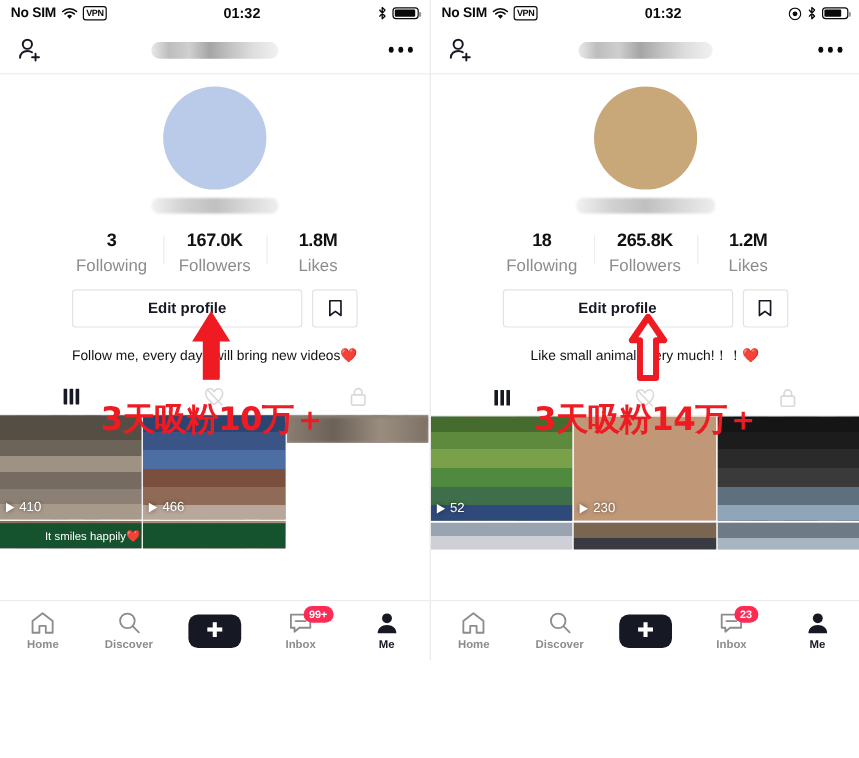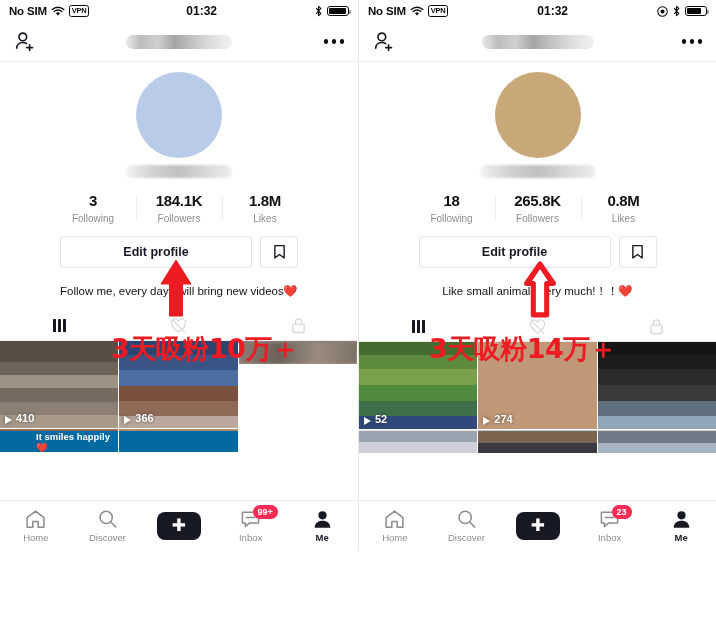--- a/index.html
+++ b/index.html
@@ -94,21 +94,21 @@
   }
 
   
   .stats { display: flex; justify-content: center; margin-top: 14px; }
   .stat { width: 86px; text-align: center; position: relative; }
   .stat + .stat::before {
     content: ""; position: absolute; left: 0; top: 4px;
     width: 1px; height: 24px; background: #ededed;
   }
   .stat-num { font-size: 15px; font-weight: 700; color: #111; letter-spacing: -0.3px; }
-  .stat-lbl { font-size: 10px; color: #8c8c8c; margin-top: 4px; }
+  .stat-lbl { font-size: 14px; color: #8c8c8c; margin-top: 4px; }
 
   
   .actions { display: flex; justify-content: center; align-items: flex-start; gap: 8px; margin-top: 12px; }
   .edit-btn {
     width: 192px; height: 32px;
     border: 1px solid #e3e3e3; border-radius: 3px;
     background: #fff; font-size: 12.5px; font-weight: 700; color: #161823;
     display: flex; align-items: center; justify-content: center;
   }
   .bm-btn {
@@ -146,34 +146,34 @@
 
   
   .grid { display: flex; flex-wrap: wrap; width: 358px; }
   .cell {
     width: 119.33px; height: 88px; position: relative; overflow: hidden;
     border-right: 1px solid #fff; border-bottom: 1px solid #fff;
     image-rendering: pixelated;
   }
   .views {
     position: absolute; left: 5px; bottom: 4px;
-    display: flex; align-items: flex-end; gap: 4px;
-    color: #fff; font-size: 11px; font-weight: 700;
+    display: flex; align-items: center; gap: 4px;
+    color: #fff; font-size: 11px; font-weight: 400;
     text-shadow: 0 0 3px rgba(0,0,0,.6);
   }
   .play-tri {
     width: 0; height: 0;
     border-left: 7px solid #fff;
     border-top: 4.5px solid transparent;
     border-bottom: 4.5px solid transparent;
     filter: drop-shadow(0 0 2px rgba(0,0,0,.5));
   }
   .cap {
     position: absolute; left:0; right:0; bottom: 0; height: 21px;
-    background: #0369a1; color: #fff; font-size: 9.5px; font-weight: 700;
+    background: #14532d; color: #fff; font-size: 9.5px; font-weight: 400;
     display: flex; align-items: center; justify-content: center; padding-left: 36px;
   }
   .cap-blur {
     position: absolute; left:0; right:0; bottom:0; height: 21px;
     background: linear-gradient(90deg,#8a7d72,#6c6158,#9a8d80,#7d7165);
     filter: blur(1.4px);
   }
 
   
   .px { position:absolute; inset:0; }
@@ -202,21 +202,21 @@
   .px.r3 { background:#888; background-image:
       repeating-linear-gradient(0deg,#a7b4c2 0 10px,#6e7a86 10px 22px,#d3d3d6 22px 32px,#4e565e 32px 46px); }
 
   
   .bottomnav {
     position: absolute; left: 0; bottom: 0; width: 358px; height: 50px;
     background: #fff; border-top: 1px solid #ededed;
     display: flex; align-items: center;
   }
   .nb { flex: 1; display: flex; flex-direction: column; align-items: center; gap: 3px; position: relative; }
-  .nb-lbl { font-size: 9.5px; color: #8c8c8c; }
+  .nb-lbl { font-size: 9.5px; color: #8c8c8c; font-weight: bold; }
   .nb-lbl.active { color: #161823; font-weight: 700; }
   .plus-btn {
     width: 44px; height: 28px; border-radius: 8px;
     background: #161823; position: relative;
     display: flex; align-items: center; justify-content: center;
   }
   .plus-btn::before, .plus-btn::after {
     content: ""; position: absolute; top: 0; width: 44px; height: 28px; border-radius: 8px; z-index: -1;
   }
   .plus-btn::before { left: -3px; background: #25f4ee; }
@@ -278,21 +278,21 @@
       </div>
       <div class="handle-blur" style="width:106px"></div>
     </div>
 
     <div class="stats">
       <div class="stat">
         <div class="stat-num">3</div>
         <div class="stat-lbl">Following</div>
       </div>
       <div class="stat">
-        <div class="stat-num">184.1K</div>
+        <div class="stat-num">167.0K</div>
         <div class="stat-lbl">Followers</div>
       </div>
       <div class="stat">
         <div class="stat-num">1.8M</div>
         <div class="stat-lbl">Likes</div>
       </div>
     </div>
 
     <div class="actions">
       <div class="edit-btn">Edit profile</div>
@@ -307,21 +307,21 @@
 
     <svg class="red-arrow" style="left:159px; top:258px;" viewBox="0 0 34 60">
       <path d="M17 2 32 26h-8.5v32h-13V26H2z" fill="#ef1b22" stroke="#ef1b22" stroke-width="1"></path>
       <path d="M17 8 27.5 24h-5.3v30h-4.6V24h-5.3z" fill="#fff" opacity="0"></path>
       <path d="M17 5.5 30 25h-7.2v31h-11.6V25H4z" fill="none" stroke="#ef1b22" stroke-width="2"></path>
       <path d="M17 11 26 24.5h-4.3v30h-9.4v-30H8z" fill="#fff"></path>
       <path d="M17 6 30.5 25.5h-6.8V57h-13.4V25.5H3.5z" fill="#ef1b22"></path>
       <path d="M17 13.5 25 25h-3.6v30h-8.8V25H9z" fill="#fff" opacity="0"></path>
     </svg>
 
-    <div class="red-text" style="left:111px; top:331px;">3天吸粉10万＋</div>
+    <div class="red-text" style="left:84px; top:331px;">3天吸粉10万＋</div>
 
     <div class="tabs">
       <div class="tab">
         <span class="grid-ico">
             <i></i>
             <i></i>
             <i></i>
           </span>
       </div>
       <div class="tab">
@@ -343,21 +343,21 @@
         <span class="px g1"></span>
         <span class="views">
           <span class="play-tri"></span>
           <span>410</span>
         </span>
       </div>
       <div class="cell">
         <span class="px g2"></span>
         <span class="views">
           <span class="play-tri"></span>
-          <span>366</span>
+          <span>466</span>
         </span>
       </div>
       <div class="cell" style="height:24px">
         <span class="px g1"></span>
         <span class="cap-blur"></span>
       </div>
       <div class="cell" style="height:24px">
         <span class="px g2"></span>
         <span class="cap">It smiles happily❤️</span>
       </div>
@@ -457,21 +457,21 @@
     <div class="stats">
       <div class="stat">
         <div class="stat-num">18</div>
         <div class="stat-lbl">Following</div>
       </div>
       <div class="stat">
         <div class="stat-num">265.8K</div>
         <div class="stat-lbl">Followers</div>
       </div>
       <div class="stat">
-        <div class="stat-num">0.8M</div>
+        <div class="stat-num">1.2M</div>
         <div class="stat-lbl">Likes</div>
       </div>
     </div>
 
     <div class="actions">
       <div class="edit-btn">Edit profile</div>
       <div class="bm-btn">
         <svg width="13" height="16" viewBox="0 0 14 17">
           <path d="M2 1.6h10v13.3L7 11.2l-5 3.7z" stroke="#161823" stroke-width="1.5" fill="none" stroke-linejoin="round"></path>
         </svg>
@@ -479,21 +479,21 @@
     </div>
 
     <div class="bio">Like small animals very much!！！❤️</div>
 
     <svg class="red-arrow" style="left:164px; top:258px;" viewBox="0 0 34 60">
       <path d="M17 6 30.5 25.5h-6.8V57h-13.4V25.5H3.5z" fill="#ef1b22"></path>
       <path d="M17 11 26 24.5h-4.3v30h-9.4v-30H8z" fill="#fff"></path>
       <path d="M17 6 30.5 25.5h-6.8V57h-13.4V25.5H3.5z" fill="none" stroke="#ef1b22" stroke-width="5" stroke-linejoin="round"></path>
     </svg>
 
-    <div class="red-text" style="left:70px; top:331px;">3天吸粉14万＋</div>
+    <div class="red-text" style="left:86px; top:331px;">3天吸粉14万＋</div>
 
     <div class="tabs">
       <div class="tab">
         <span class="grid-ico">
             <i></i>
             <i></i>
             <i></i>
           </span>
       </div>
       <div class="tab">
@@ -515,21 +515,21 @@
         <span class="px g4"></span>
         <span class="views">
           <span class="play-tri"></span>
           <span>52</span>
         </span>
       </div>
       <div class="cell">
         <span class="px g5"></span>
         <span class="views">
           <span class="play-tri"></span>
-          <span>274</span>
+          <span>230</span>
         </span>
       </div>
       <div class="cell">
         <span class="px g6"></span>
       </div>
       <div class="cell" style="height:24px">
         <span class="px r1"></span>
       </div>
       <div class="cell" style="height:24px">
         <span class="px r2"></span>

